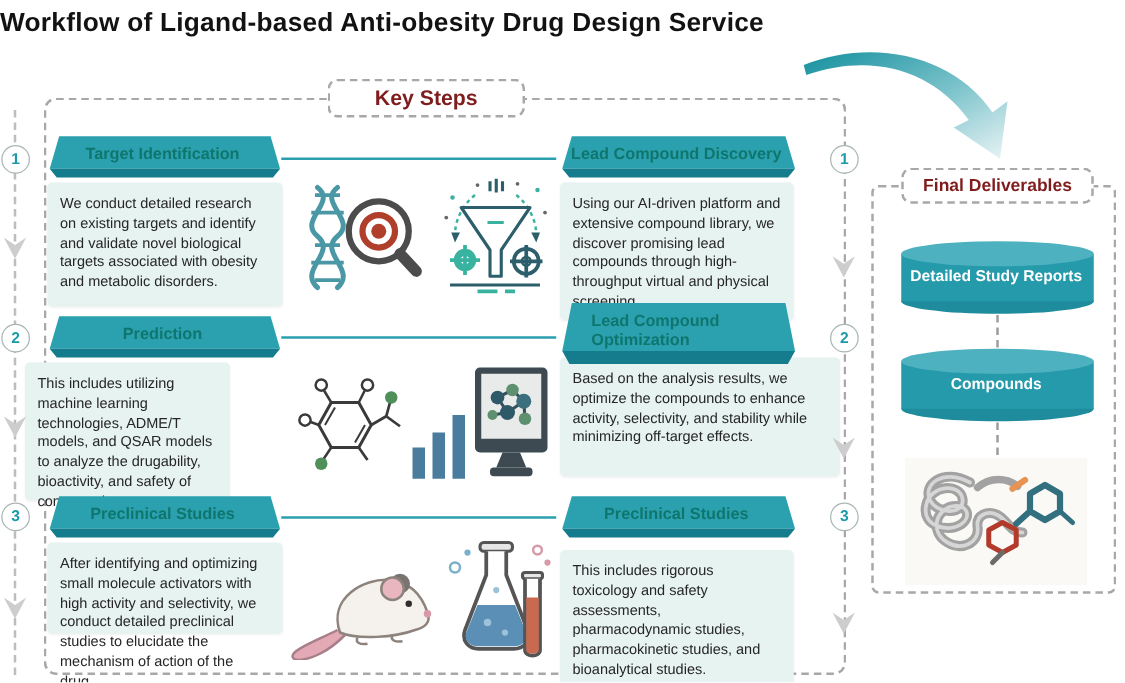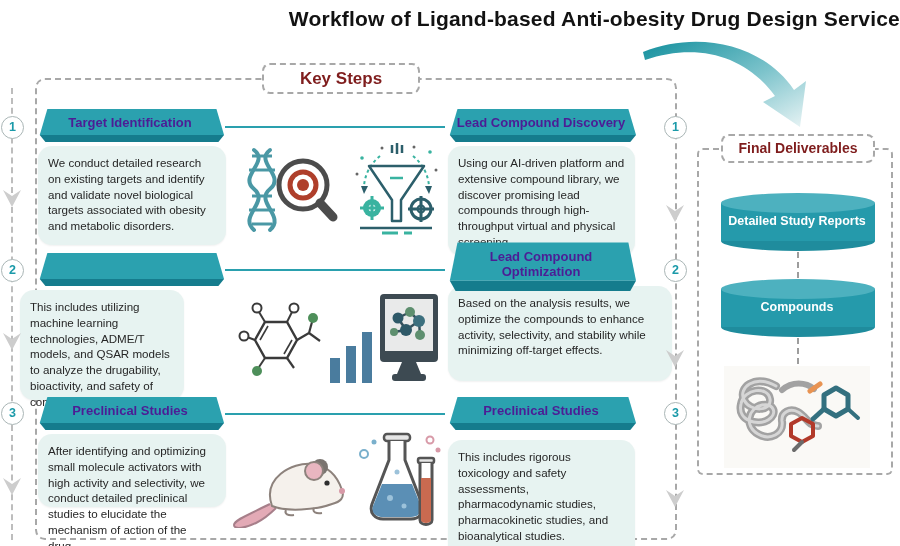--- a/index.html
+++ b/index.html
@@ -1,20 +1,20 @@
 <!DOCTYPE html>
 <html><head>
 <meta charset="utf-8">
 <style>
   * { margin:0; padding:0; box-sizing:border-box; }
   html,body { background:#ffffff; }
   body { font-family:"Liberation Sans", sans-serif; }
   .canvas { position:relative; width:900px; height:546px; background:#fff; overflow:hidden; }
 
-  .title { position:absolute; top:7px; left:0; width:100%; text-align:right;
+  .title { position:absolute; top:7px; left:0; width:100%; text-align:left;
            font-size:21px; font-weight:bold; color:#121212; letter-spacing:.2px; }
 
   .swoosh { position:absolute; left:628px; top:30px; width:195px; height:102px; z-index:6; }
 
   .key-box { position:absolute; left:35px; top:78px; width:642px; height:462px;
              border:2px dashed #a8a8a8; border-radius:10px; }
   .label-pill { position:absolute; background:#fff; border:2px dashed #a8a8a8; border-radius:8px;
                 color:#7f1d1d; font-weight:bold; text-align:center; z-index:7; }
   .key-steps-pill { left:262px; top:63px; width:158px; height:31px; font-size:17px; line-height:27px; }
   .final-pill { left:721px; top:134px; width:154px; height:29px; font-size:14px; line-height:25px; }
@@ -23,24 +23,24 @@
   .flow-left { left:11px; top:88px; height:452px; }
 
   .num-circle { position:absolute; width:23px; height:23px; border-radius:50%; background:#fff;
                 border:1.5px solid #aab6b6; color:#1b9aa9; font-size:12.5px; font-weight:bold;
                 text-align:center; line-height:20px; z-index:8; }
   .flow-arrow { position:absolute; width:20px; height:17px; z-index:8; }
 
   .banner { position:absolute; z-index:4; }
   .banner svg { position:absolute; inset:0; width:100%; height:100%; }
   .banner-label { position:absolute; left:0; right:0; top:0; bottom:16%; display:flex;
-                  align-items:center; justify-content:center; color:#4c1d95; font-weight:bold;
-                  font-size:13px; text-align:center; line-height:1.15; z-index:2; }
-
-  .desc { position:absolute; background:#e7f3f1; border-radius:14px; color:#262626;
+                  align-items:center; justify-content:center; color:#0f766e; font-weight:bold;
+                  font-size:13px; text-align:left; line-height:1.15; z-index:2; }
+
+  .desc { position:absolute; background:#e7f3f1; border-radius:4px; color:#262626;
           font-size:11.6px; line-height:1.36; padding:9px 10px; z-index:3;
           box-shadow:0 1px 2px rgba(0,0,0,.06); }
 
   .conn { position:absolute; left:225px; width:220px; height:2px; background:#2aa0ae; z-index:2; }
 
   .icon { position:absolute; z-index:5; }
 
   .final-box { position:absolute; left:697px; top:148px; width:196px; height:327px;
                border:2px dashed #a8a8a8; border-radius:6px; z-index:2; }
   .cylinder { position:absolute; width:156px; height:60px; z-index:4; }
@@ -159,20 +159,21 @@
     <line x1="8" y1="88" x2="80" y2="88" stroke="#2c5f6b" stroke-width="2.5"></line>
     <line x1="30" y1="93" x2="46" y2="93" stroke="#39b3a0" stroke-width="3"></line>
     <line x1="52" y1="93" x2="60" y2="93" stroke="#39b3a0" stroke-width="3"></line>
   </svg>
 
   <div class="banner" style="left:35px;top:252px;width:190px;height:38px">
     <svg viewBox="0 0 200 38" preserveAspectRatio="none">
       <polygon points="13,1 191,1 199,27 5,27" fill="#2ba1af"></polygon>
       <polygon points="5,27 199,27 193,34 11,34" fill="#157c8d"></polygon>
     </svg>
+    <div class="banner-label">Prediction</div>
   </div>
   <div class="desc" style="left:20px;top:290px;width:164px;height:110px">This includes utilizing machine learning technologies, ADME/T models, and QSAR models to analyze the drugability, bioactivity, and safety of compounds.</div>
 
   <div class="banner" style="left:445px;top:241px;width:192px;height:56px">
     <svg viewBox="0 0 200 38" preserveAspectRatio="none">
       <polygon points="13,1 191,1 199,27 5,27" fill="#2ba1af"></polygon>
       <polygon points="5,27 199,27 193,34 11,34" fill="#157c8d"></polygon>
     </svg>
     <div class="banner-label" style="padding:0 28px">Lead Compound Optimization</div>
   </div>

